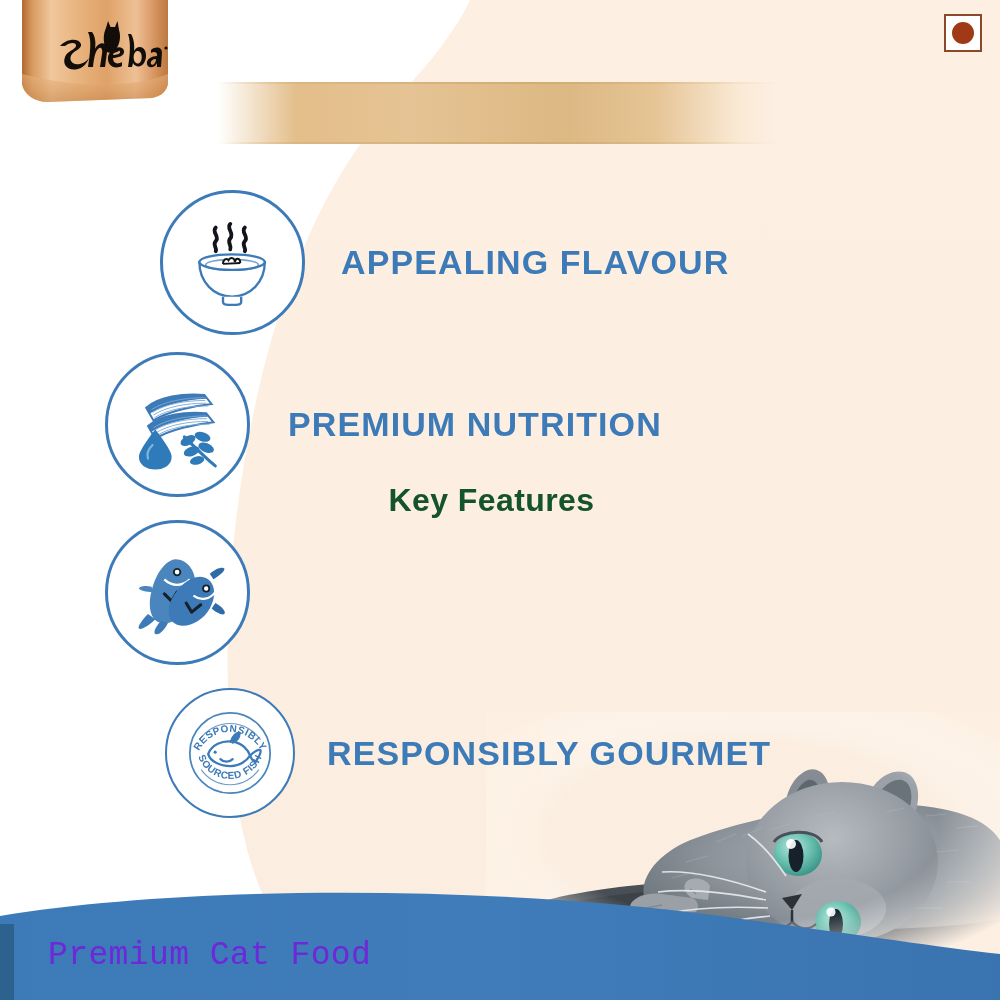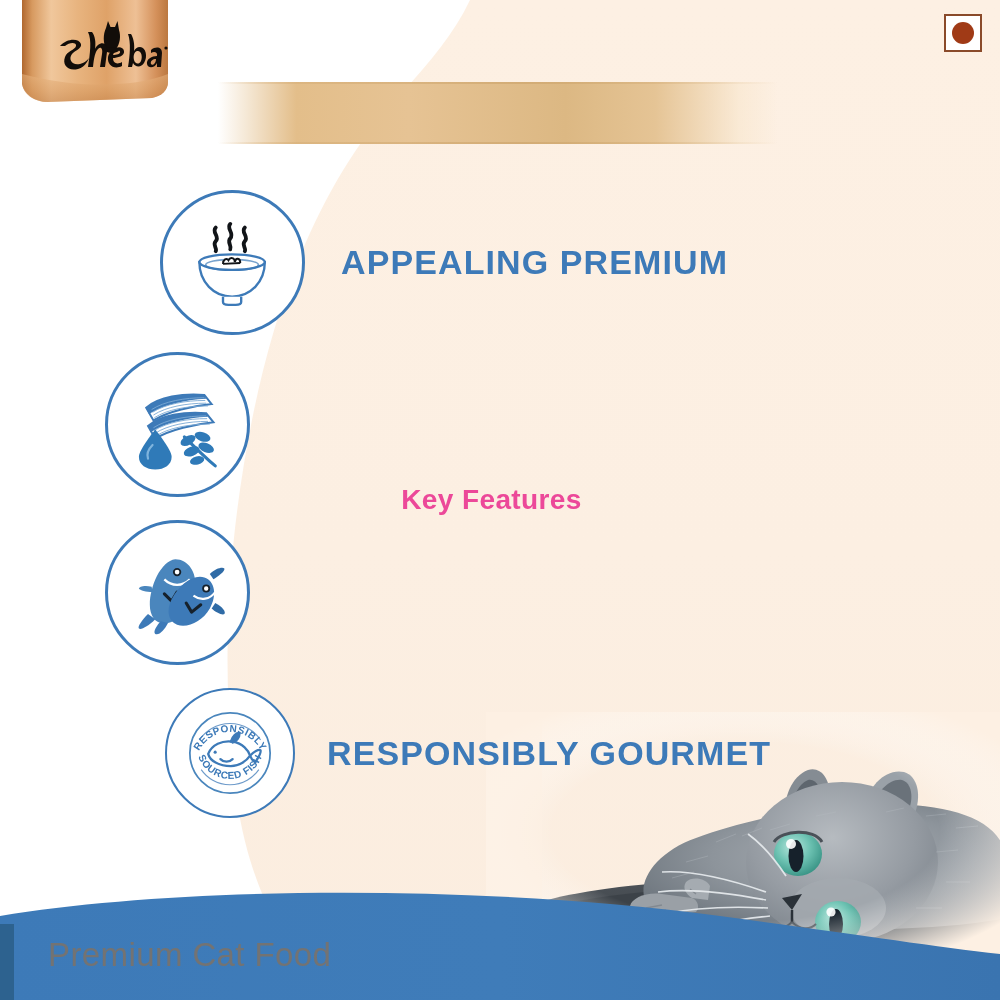--- a/index.html
+++ b/index.html
@@ -49,24 +49,24 @@
        rgba(206,166,110,.7) 55%, rgba(255,255,255,0) 100%);
   }
   .title-banner .edge-top { top:0; }
   .title-banner .edge-bot { bottom:0; }
 
   .title-text {
     position:absolute;
     left:0; right:17px; top:50%;
     transform:translateY(-50%);
     text-align:center;
-    font-size:28px;
+    font-size:32px;
     font-weight:700;
     letter-spacing:0.4px;
-    color:#ec4899;
+    color:#14532d;
     font-family:"Liberation Sans", sans-serif;
     z-index:4;
   }
 
   
   .pouch {
     position:absolute;
     left:20px; top:-6px;
     width:150px; height:112px;
     z-index:5;
@@ -137,24 +137,24 @@
     position:absolute;
     left:0; bottom:0;
     width:1000px; height:120px;
     z-index:7;
   }
   .bottom-text {
     position:absolute;
     left:48px; bottom:26px;
     font-size:33px;
     font-weight:400;
-    color:#737373;
+    color:#6d28d9;
     letter-spacing:0.4px;
     z-index:8;
-    font-family:Liberation Sans, sans-serif;
+    font-family:Liberation Mono, monospace;
   }
 </style>
 </head>
 <body>
 
 <div id="poster">
 
   <svg class="cream-bg" viewBox="0 0 1000 1000" preserveAspectRatio="none">
     <defs>
       <linearGradient id="creamGrad" x1="0" y1="0" x2="0" y2="1">
@@ -369,21 +369,21 @@
             <path d="M44,92 L44,98 C44,100 46,101 50,101 L58,101 C62,101 64,100 64,98 L64,92"></path>
           </g>
 
           <g stroke="#111418" stroke-width="2.1" fill="#ffffff">
             <path d="M44,56 C44,51 48,49 50,52 C52,48 57,49 57,54"></path>
             <path d="M57,54 C58,49 63,49 63,55"></path>
             <path d="M44,56 L63,55"></path>
           </g>
         </svg>
       </div>
-      <div class="feature-label">APPEALING PREMIUM</div>
+      <div class="feature-label">APPEALING FLAVOUR</div>
     </div>
 
     <div class="feature-row r1">
       <div class="icon-circle">
         <svg viewBox="0 0 110 110" width="100" height="100">
 
           <g>
             <path d="M20,36 C34,24 60,20 84,22 L92,32 C72,34 44,40 28,50 Z" fill="#ffffff" stroke="#3d7ab8" stroke-width="2.2"></path>
             <path d="M20,36 C34,24 60,20 84,22 L86,26 C62,27 38,33 23,43 Z" fill="#3d7ab8"></path>
             <g stroke="#7aa9d4" stroke-width="1" fill="none">
@@ -409,20 +409,21 @@
           <g fill="#2f7ab8">
             <ellipse cx="66" cy="72" rx="9" ry="5" transform="rotate(-28 66 72)"></ellipse>
             <ellipse cx="82" cy="68" rx="9" ry="5" transform="rotate(18 82 68)"></ellipse>
             <ellipse cx="70" cy="84" rx="9" ry="5" transform="rotate(-20 70 84)"></ellipse>
             <ellipse cx="86" cy="80" rx="9" ry="5" transform="rotate(22 86 80)"></ellipse>
             <ellipse cx="76" cy="94" rx="8" ry="4.5" transform="rotate(-14 76 94)"></ellipse>
             <path d="M62,68 C74,80 84,90 96,100" stroke="#2f7ab8" stroke-width="3.4" fill="none" stroke-linecap="round"></path>
           </g>
         </svg>
       </div>
+      <div class="feature-label">PREMIUM NUTRITION</div>
     </div>
 
     <div class="feature-row r2">
       <div class="icon-circle">
         <svg viewBox="0 0 110 110" width="100" height="100">
 
           <g>
             <path d="M52,18 C66,18 76,32 74,50 C72,68 60,84 44,88
                      C32,91 24,82 24,68 C24,48 36,20 52,18 Z" fill="#4a86bd"></path>
             <path d="M30,84 C22,92 14,96 12,94 C10,92 16,84 22,78 Z" fill="#3d7ab8"></path>

